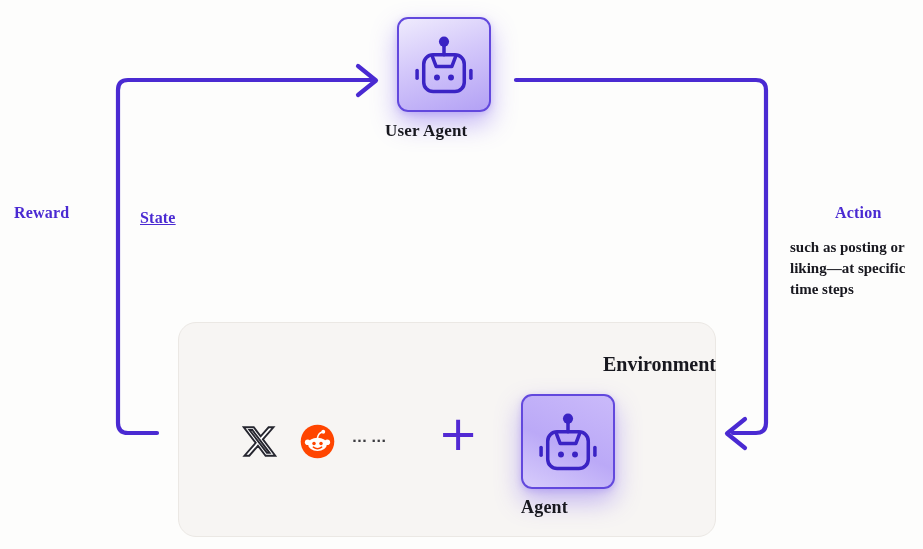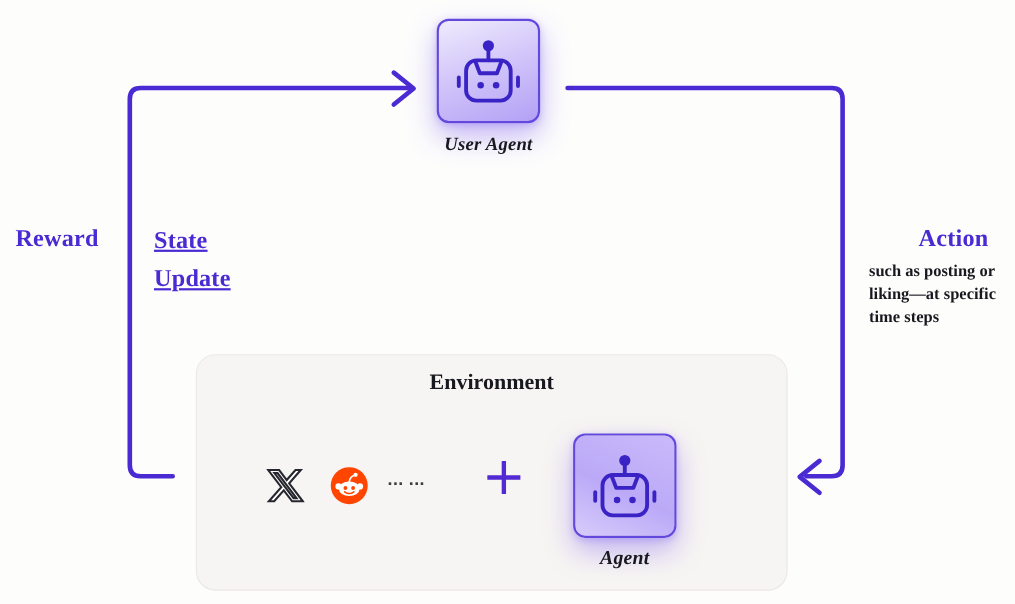--- a/index.html
+++ b/index.html
@@ -32,33 +32,32 @@
     z-index:2;
   }
   .bot-card.agent-variant{
     background:linear-gradient(205deg,#cabafa 0%,#bba9f7 55%,#d7ccfb 100%);
   }
   .bot-card svg{width:78px;height:78px;display:block;}
 
   .node-label{
     color:var(--text-dark);
     font-weight:700;
-    text-align:center;
+    text-align:left;
     letter-spacing:.2px;
     z-index:2;
-    font-style:italic;
   }
   #user-agent-label{left:385px;top:121px;width:118px;font-size:17px;}
   #agent-label{left:521px;top:497px;width:94px;font-size:18px;}
 
   
   .edge-label{
     color:var(--accent);
     font-weight:700;
-    font-size:22px;
+    font-size:16px;
     letter-spacing:.2px;
     z-index:2;
   }
   #reward-label{left:14px;top:204px;}
   #state-update-label{left:140px;top:200px;line-height:35px;text-decoration:underline;}
   #action-label{left:790px;top:204px;margin-left:45px;}
   #action-desc{
     left:790px;top:237px;width:140px;
     color:var(--text-dark);
     font-weight:700;font-size:15px;line-height:21px;
@@ -67,22 +66,22 @@
 
   
   #environment-box{
     left:178px;top:322px;width:538px;height:215px;
     background:#f7f5f3;
     border:1px solid #ebe8e4;
     border-radius:18px;
     z-index:0;
   }
   #environment-title{
-    left:178px;top:337px;width:538px;
-    text-align:center;
+    left:178px;top:353px;width:538px;
+    text-align:right;
     color:var(--text-dark);
     font-weight:700;font-size:20px;
     z-index:2;
   }
 
   #x-logo{left:242px;top:424px;width:35px;height:35px;z-index:2;}
   #reddit-logo{left:300px;top:424px;width:35px;height:35px;z-index:2;}
   #ellipsis-dots{
     left:352px;top:430px;
     font-family:"DejaVu Sans", sans-serif;
@@ -135,21 +134,20 @@
 <div class="abs bot-card" id="user-agent-icon">
   <svg viewBox="0 0 100 100">
       <use href="#robot-glyph"></use>
     </svg>
 </div>
 <div class="abs node-label" id="user-agent-label">User Agent</div>
 
 <div class="abs edge-label" id="reward-label">Reward</div>
 <div class="abs edge-label" id="state-update-label">
   <div>State</div>
-  <div>Update</div>
 </div>
 <div class="abs edge-label" id="action-label">Action</div>
 <div class="abs" id="action-desc">
   <div>such as posting or</div>
   <div>liking—at specific</div>
   <div>time steps</div>
 </div>
 
 <svg class="abs" id="x-logo" viewBox="0 0 24 24">
   <path fill="#ffffff" stroke="#26262f" stroke-width="1.3" fill-rule="evenodd" d="M18.244 2.25h3.308l-7.227 8.26 8.502 11.24H16.17l-5.214-6.817L4.99 21.75H1.68l7.73-8.835L1.254 2.25H8.08l4.713 6.231zM17.083 19.77h1.833L7.084 4.126H5.117z"></path>

